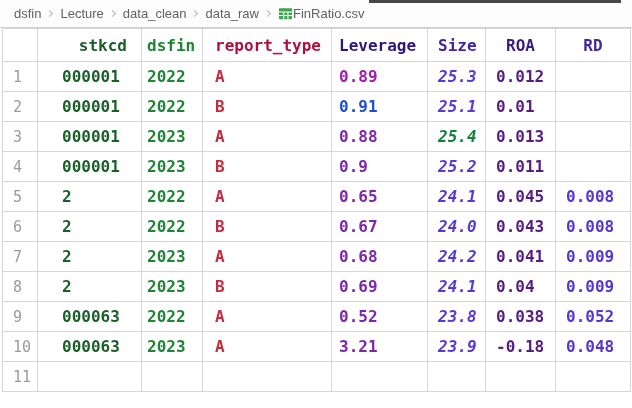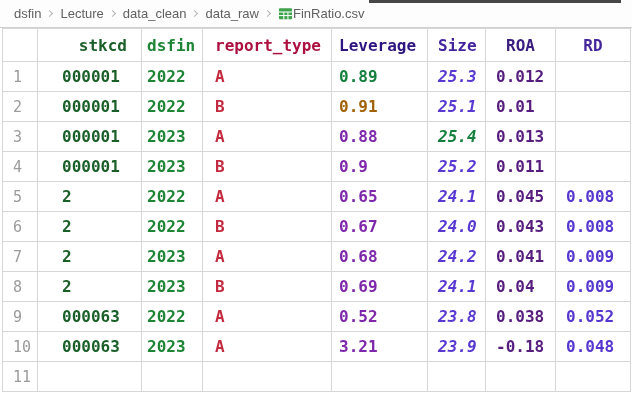--- a/index.html
+++ b/index.html
@@ -124,31 +124,31 @@
         <th class="col-roa" style="color: rgb(59, 28, 128);">ROA</th>
         <th class="col-rd" style="color: rgb(69, 37, 154);">RD</th>
       </tr>
   </thead>
   <tbody>
       <tr>
         <td class="col-num" style="color: rgb(155, 155, 155);">1</td>
         <td class="col-stkcd" style="color: rgb(26, 94, 40);">000001</td>
         <td class="col-year" style="color: rgb(30, 133, 53);">2022</td>
         <td class="col-report_type" style="color: rgb(194, 43, 64);">A</td>
-        <td class="col-leverage" style="color: #15803d; margin-top: 16px;">0.89</td>
+        <td class="col-leverage" style="color: #a21caf; margin-top: 16px;">0.89</td>
         <td class="col-size" style="color: rgb(89, 57, 209);">25.3</td>
         <td class="col-roa" style="color: rgb(86, 28, 126);">0.012</td>
         <td class="col-rd" style="color: rgb(85, 54, 207);"></td>
       </tr>
       <tr>
         <td class="col-num" style="color: rgb(155, 155, 155);">2</td>
         <td class="col-stkcd" style="color: rgb(26, 94, 40);">000001</td>
         <td class="col-year" style="color: rgb(30, 133, 53);">2022</td>
         <td class="col-report_type" style="color: rgb(194, 43, 64);">B</td>
-        <td class="col-leverage" style="color: #a16207;">0.91</td>
+        <td class="col-leverage" style="color: #1d4ed8;">0.91</td>
         <td class="col-size" style="color: rgb(89, 57, 209);">25.1</td>
         <td class="col-roa" style="color: rgb(86, 28, 126);">0.01</td>
         <td class="col-rd" style="color: rgb(85, 54, 207);"></td>
       </tr>
       <tr>
         <td class="col-num" style="color: rgb(155, 155, 155);">3</td>
         <td class="col-stkcd" style="color: rgb(26, 94, 40);">000001</td>
         <td class="col-year" style="color: rgb(30, 133, 53);">2023</td>
         <td class="col-report_type" style="color: rgb(194, 43, 64);">A</td>
         <td class="col-leverage" style="color: rgb(126, 39, 170);">0.88</td>

